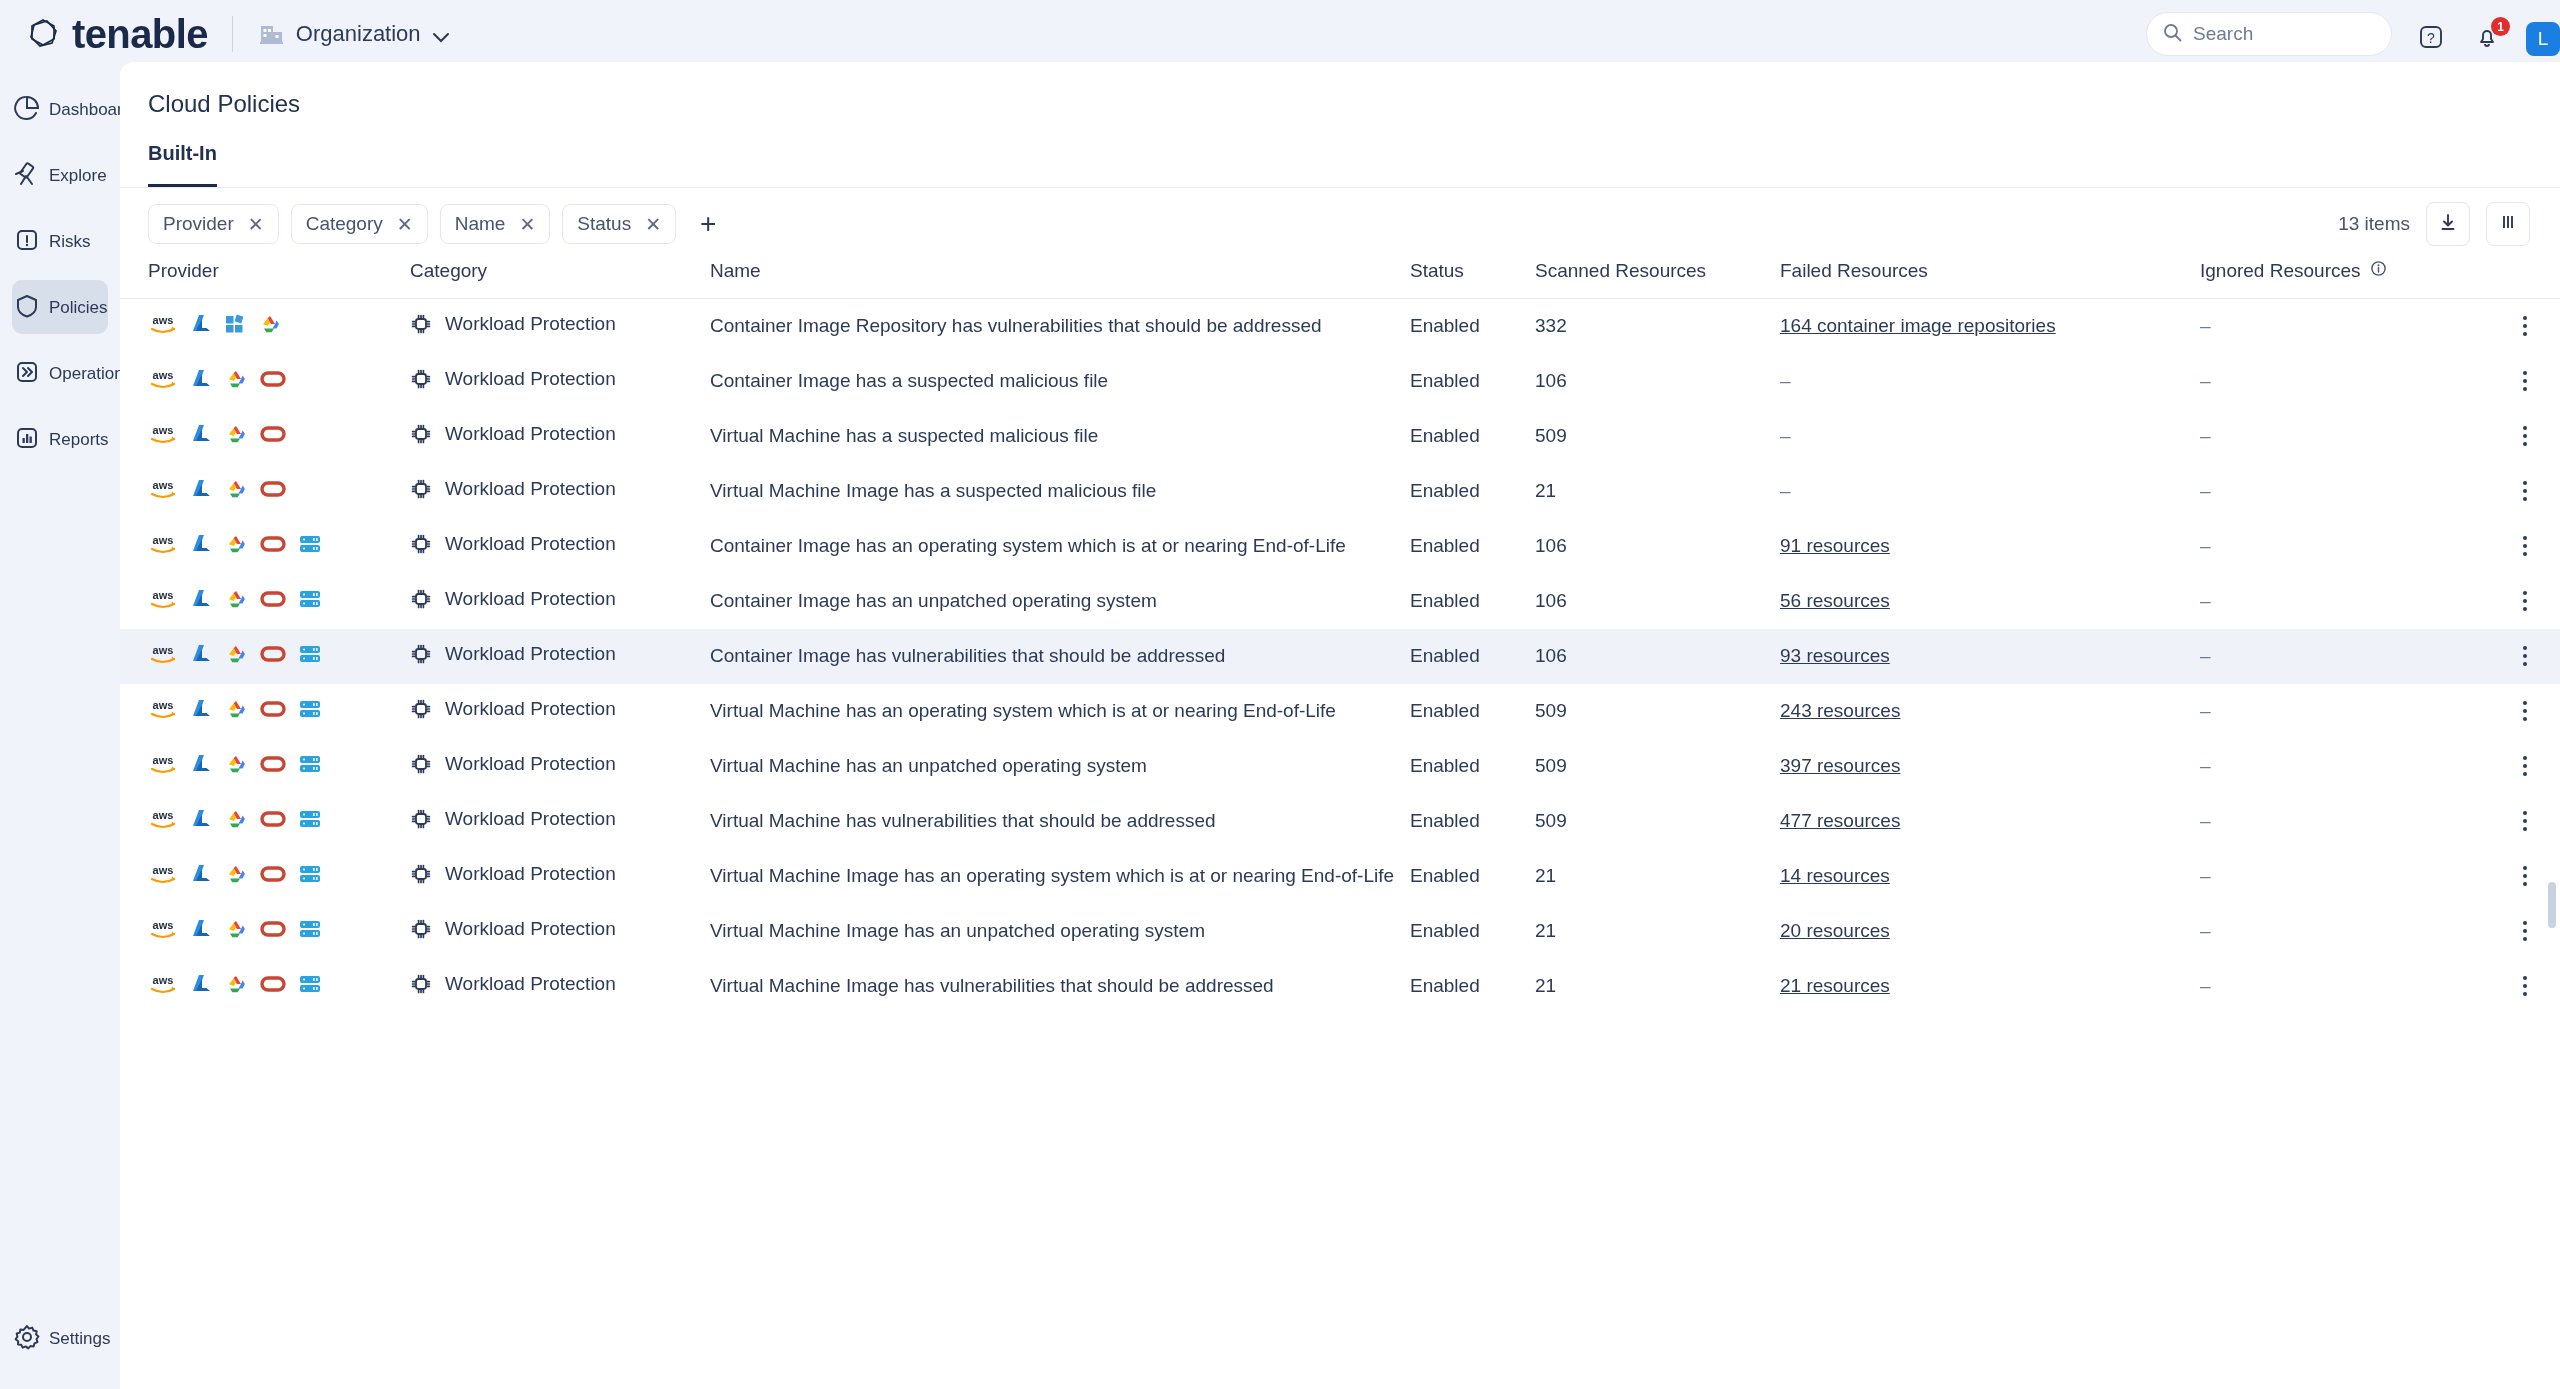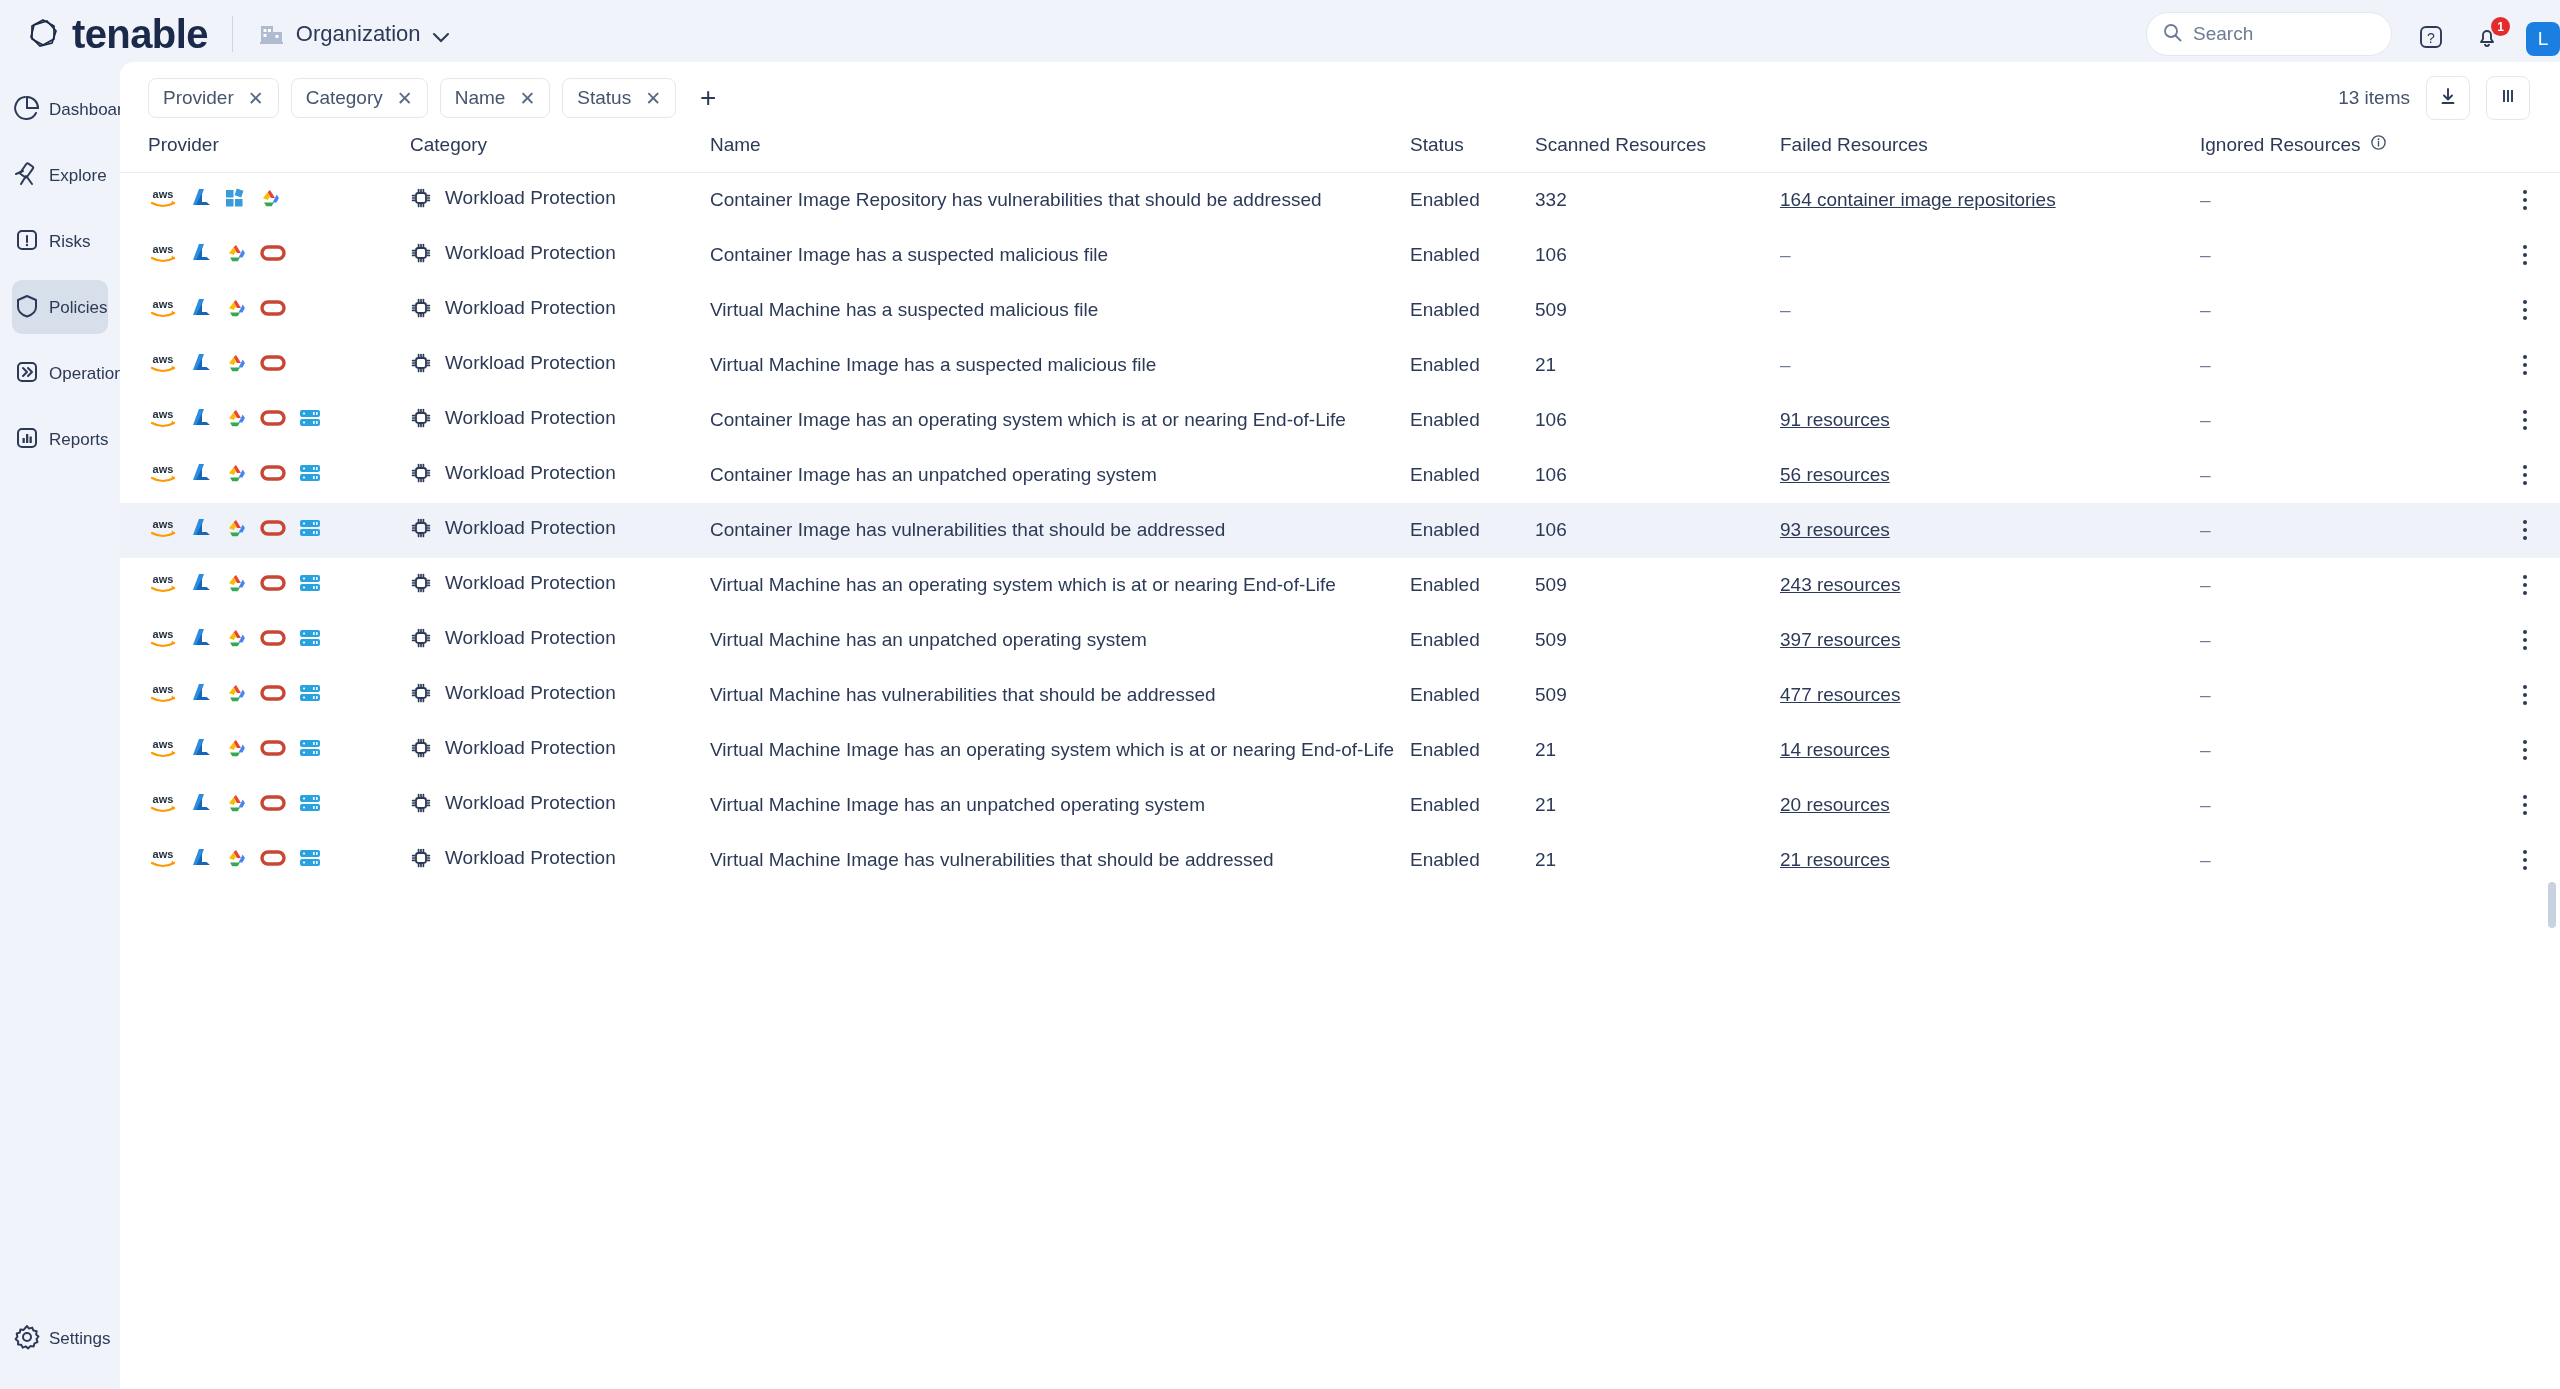--- a/index.html
+++ b/index.html
@@ -247,21 +247,25 @@
         <circle cx="15" cy="15" r="4" fill="none" stroke="#2c3a57" stroke-width="2"></circle>
         <path d="M15 4 l2 2.6 3.2 -1 1.3 3 3.2 0.6 -0.6 3.2 2.4 2.1 -2 2.5 1 3.1 -3 1.3 -0.9 3.1 -3.2 -0.4 -2.2 2.3 -2.5 -2 -3 1.2 -1.5 -2.9 -3.2 -0.3 0.2 -3.2 -2.6 -1.9 1.8 -2.7 -0.7 -3.1 3.1 -0.9 0.6 -3.2 3.2 0.5 z" fill="none" stroke="#2c3a57" stroke-width="2" stroke-linejoin="round"></path>
       </svg>
     </span>
     <span class="rail-label">Settings</span>
   </div>
 </div>
 
 <div class="card">
 
-
+  <div class="page-title">Cloud Policies</div>
+
+  <div class="tabs">
+    <div class="tab active">Built-In</div>
+  </div>
 
   <div class="filterbar">
     <div class="chip">
       <span class="chip-label">Provider</span>
       <span class="chip-x">✕</span>
     </div>
     <div class="chip">
       <span class="chip-label">Category</span>
       <span class="chip-x">✕</span>
     </div>

